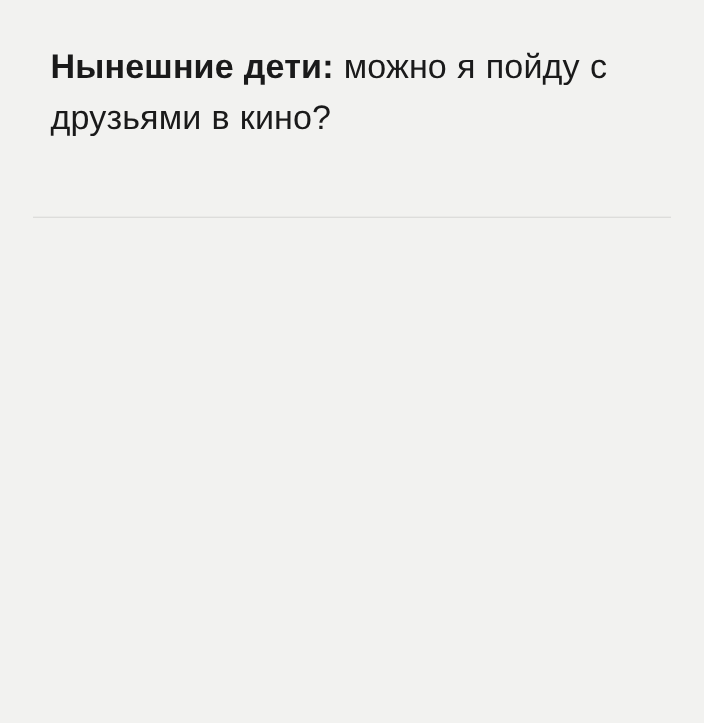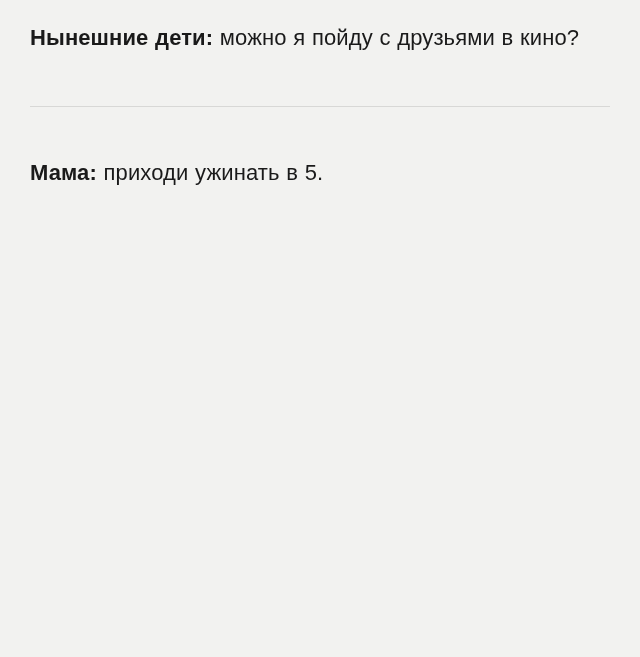--- a/index.html
+++ b/index.html
@@ -20,24 +20,24 @@
     height: 657px;
     background: #f2f2f0;
     padding: 22px 30px 10px 30px;
     display: flex;
     flex-direction: column;
   }
   .block {
     margin: 0;
   }
   .para {
-    font-size: 22px;
+    font-size: 31px;
     line-height: 1.47;
     letter-spacing: 0.1px;
-    margin: 0;
+    margin: 16px;
     word-spacing: 0.5px;
   }
   .lead {
     font-weight: bold;
   }
   .gap-1 { height: 26px; }
   .gap-3 { height: 22px; }
   .divider {
     border: none;
     border-top: 1px solid #d8d8d6;
@@ -59,17 +59,14 @@
   <div class="gap-1"></div>
 
 
   <hr class="divider">
 
   <div class="after-divider"></div>
 
 
   <div class="gap-3"></div>
 
-  <p class="para block">
-    <span class="lead">Мама:</span><span> приходи ужинать в 5.</span>
-  </p>
 
 </div>
 
 </body></html>

